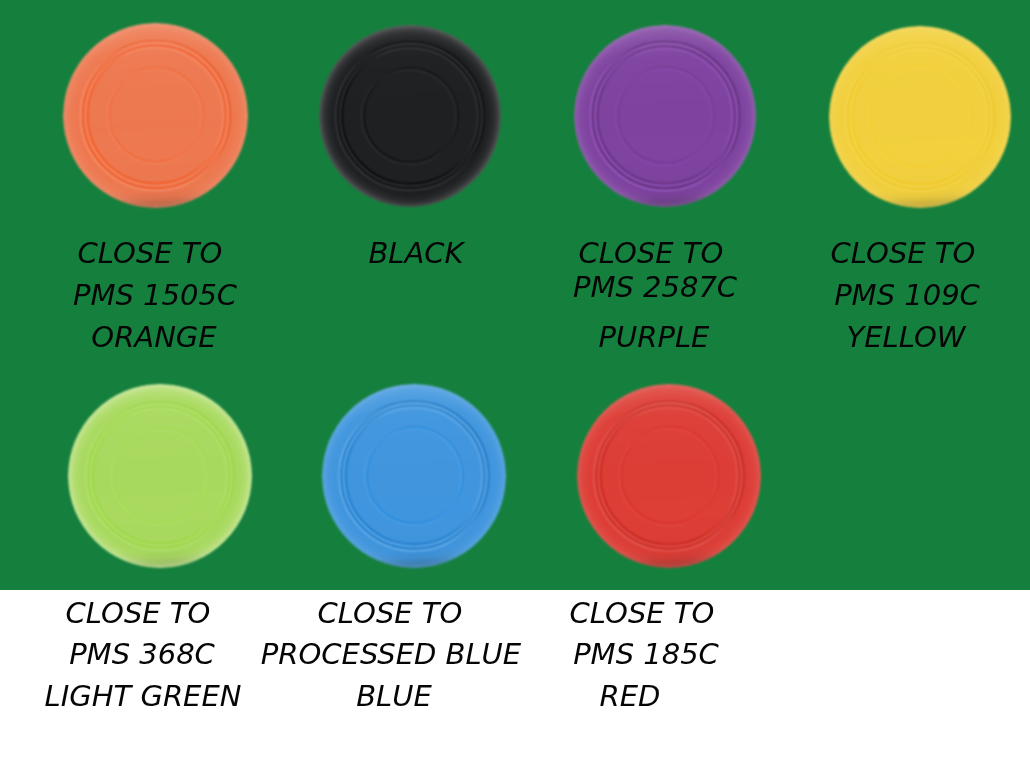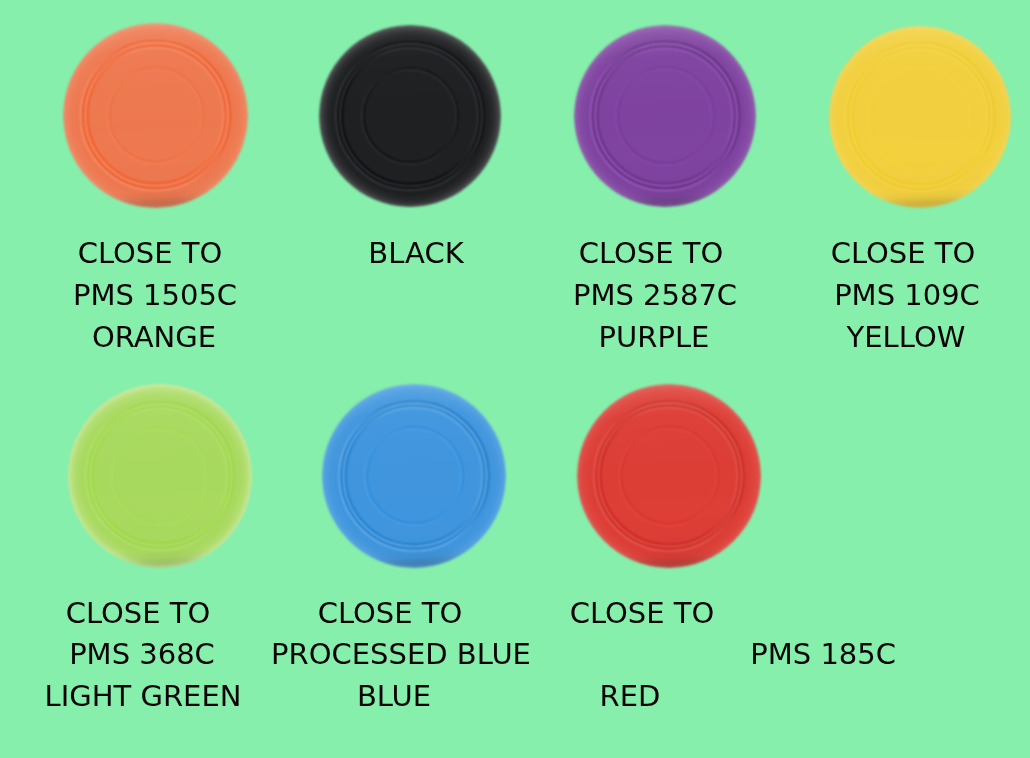--- a/index.html
+++ b/index.html
@@ -1,19 +1,19 @@
 <!DOCTYPE html>
 <html><head>
 <meta charset="utf-8">
 <title>Disc Colour Chart</title>
 <style>
   html,body{margin:0;padding:0;}
   body{width:1030px;height:758px;background:#ffffff;overflow:hidden;
        font-family:"DejaVu Sans",sans-serif;-webkit-font-smoothing:antialiased;}
-  #sheet{position:relative;width:1030px;height:758px;background:#86efac;}
+  #sheet{position:relative;width:1030px;height:590px;background:#15803d;font-style:italic;}
   .disc{position:absolute;}
   .caption{position:absolute;color:#050505;font-size:29px;}
   .cap-line{position:absolute;width:500px;text-align:center;white-space:nowrap;
             line-height:30px;will-change:transform;transform:translateZ(0);}
 </style>
 </head>
 <body>
 
 <div id="sheet">
     <div class="disc" style="left: 58.5px; top: 18.5px; width: 193px; height: 193px;"><svg width="193" height="193" viewBox="0 0 193 193">
@@ -253,21 +253,21 @@
                 <circle cx="95" cy="95" r="47.21" fill="none" stroke="#6d368b" stroke-width="1.50"></circle>
       </g>
     </g>
     <circle cx="95" cy="95" r="91" fill="url(#g-vert-purple)"></circle>
     <circle cx="95" cy="95" r="91" fill="url(#g-rim-purple)"></circle>
   </g>
   </g>
 </svg></div>
     <div class="caption" style="left: 0px; top: 0px; width: 1030px;">
       <div class="cap-line" style="top: 238px; left: 400.7px;">CLOSE TO</div>
-      <div class="cap-line" style="top: 280px; left: 405px;">PMS 2587C</div>
+      <div class="cap-line" style="top: 272px; left: 405px;">PMS 2587C</div>
       <div class="cap-line" style="top: 321.8px; left: 404px;">PURPLE</div>
     </div>
     <div class="disc" style="left: 825.4px; top: 21.5px; width: 190px; height: 190px;"><svg width="190" height="190" viewBox="0 0 190 190">
   <defs>
     <linearGradient id="g-vert-yellow" x1="0" y1="0" x2="0.05" y2="1">
       <stop offset="0.000" stop-color="#ffffff" stop-opacity="0.17"></stop>
       <stop offset="0.045" stop-color="#ffffff" stop-opacity="0.085"></stop>
       <stop offset="0.20" stop-color="#ffffff" stop-opacity="0.017"></stop>
       <stop offset="0.72" stop-color="#000000" stop-opacity="0.00"></stop>
       <stop offset="0.925" stop-color="#000000" stop-opacity="0.010"></stop>
@@ -502,21 +502,21 @@
                 <circle cx="96" cy="96" r="47.18" fill="none" stroke="#1f87de" stroke-width="1.50"></circle>
       </g>
     </g>
     <circle cx="96" cy="96" r="92" fill="url(#g-vert-blue)"></circle>
     <circle cx="96" cy="96" r="92" fill="url(#g-rim-blue)"></circle>
   </g>
   </g>
 </svg></div>
     <div class="caption" style="left: 0px; top: 0px; width: 1030px;">
       <div class="cap-line" style="top: 597.8px; left: 140.4px;">CLOSE TO</div>
-      <div class="cap-line" style="top: 639.4px; left: 151px;">PROCESSED BLUE</div>
+      <div class="cap-line" style="top: 639.4px; left: 141px;">PROCESSED BLUE</div>
       <div class="cap-line" style="top: 680.8px; left: 144px;">BLUE</div>
     </div>
     <div class="disc" style="left: 573.3px; top: 379.8px; width: 192px; height: 192px;"><svg width="192" height="192" viewBox="0 0 192 192">
   <defs>
     <linearGradient id="g-vert-red" x1="0" y1="0" x2="0.05" y2="1">
       <stop offset="0.000" stop-color="#ffffff" stop-opacity="0.18"></stop>
       <stop offset="0.045" stop-color="#ffffff" stop-opacity="0.090"></stop>
       <stop offset="0.20" stop-color="#ffffff" stop-opacity="0.018"></stop>
       <stop offset="0.72" stop-color="#000000" stop-opacity="0.00"></stop>
       <stop offset="0.925" stop-color="#000000" stop-opacity="0.012"></stop>
@@ -585,16 +585,16 @@
                 <circle cx="96" cy="96" r="47.73" fill="none" stroke="#d5261d" stroke-width="1.50"></circle>
       </g>
     </g>
     <circle cx="96" cy="96" r="92" fill="url(#g-vert-red)"></circle>
     <circle cx="96" cy="96" r="92" fill="url(#g-rim-red)"></circle>
   </g>
   </g>
 </svg></div>
     <div class="caption" style="left: 0px; top: 0px; width: 1030px;">
       <div class="cap-line" style="top: 597.8px; left: 391.8px;">CLOSE TO</div>
-      <div class="cap-line" style="top: 639.4px; left: 395.5px; text-align: right;">PMS 185C</div>
+      <div class="cap-line" style="top: 639.4px; left: 395.5px;">PMS 185C</div>
       <div class="cap-line" style="top: 680.8px; left: 380px;">RED</div>
     </div>
   </div>
 
 </body></html>

